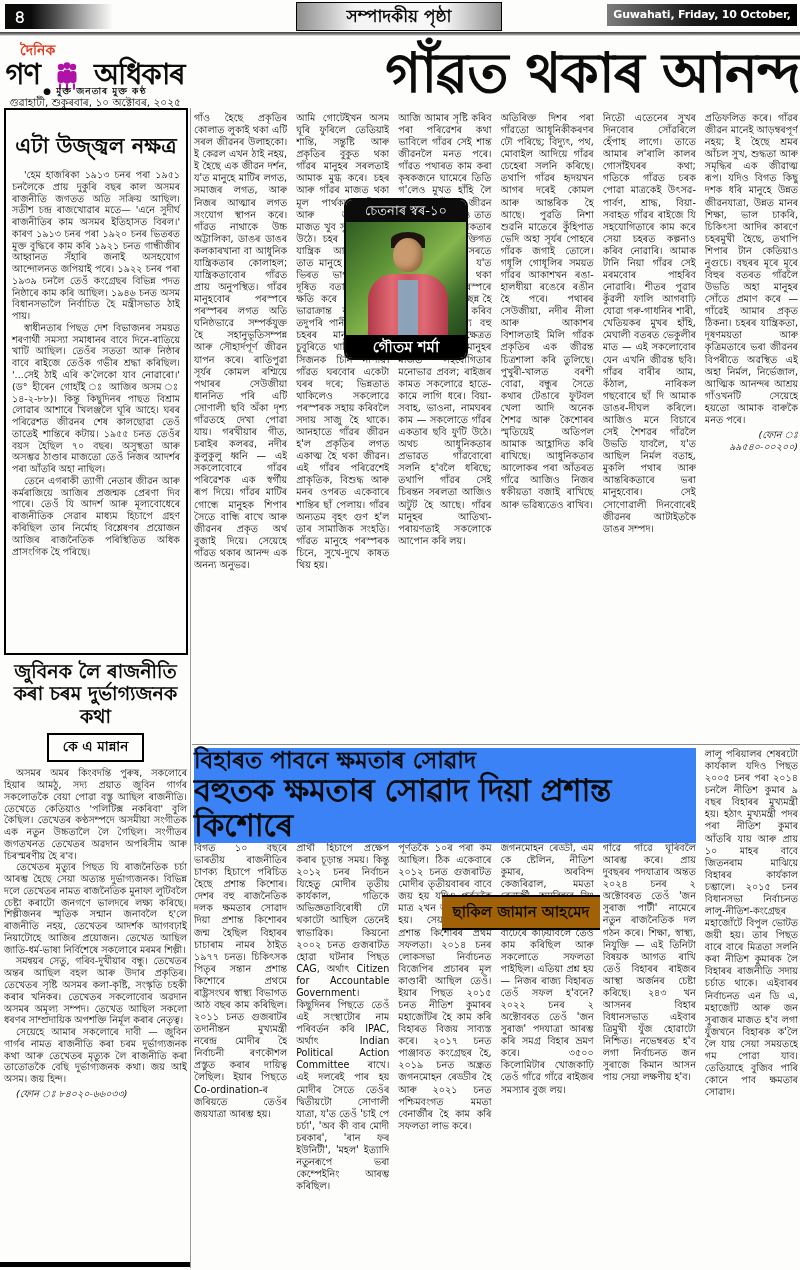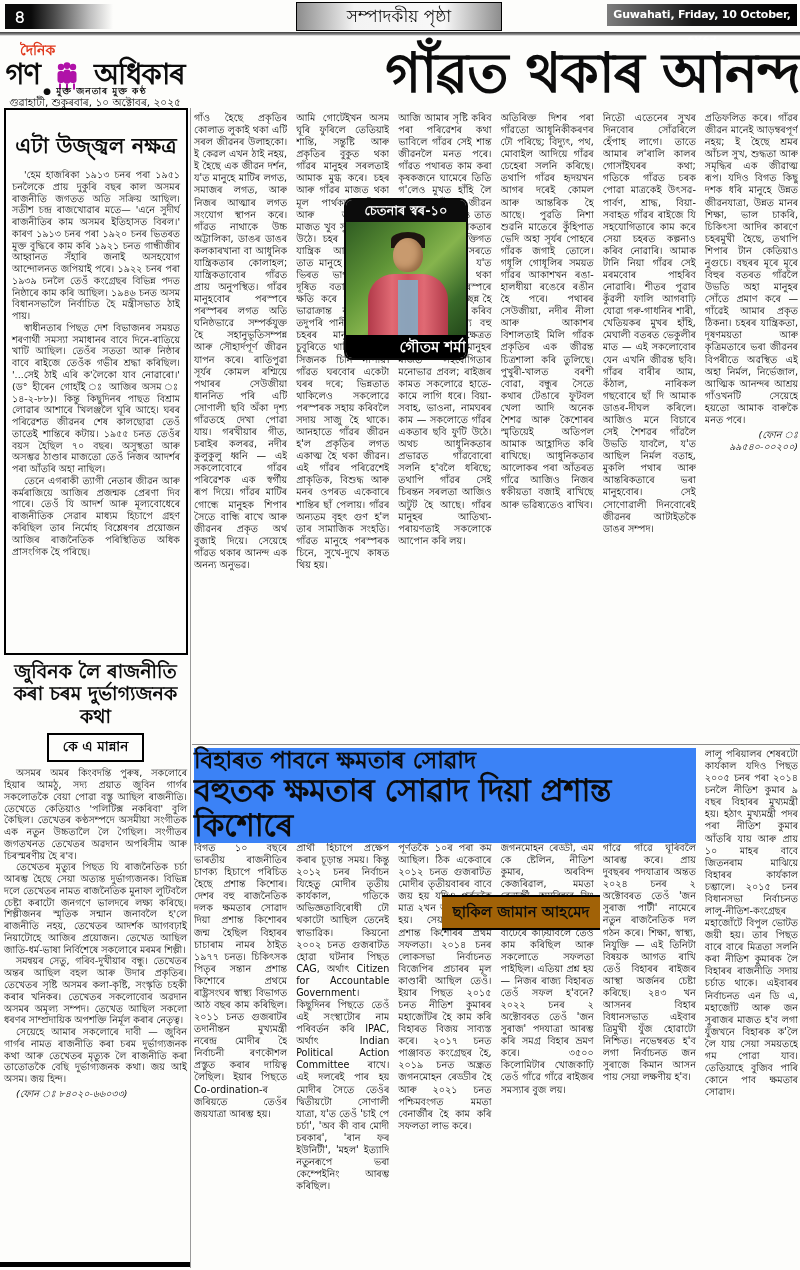--- a/index.html
+++ b/index.html
@@ -6,21 +6,21 @@
   html,body { width:800px; height:1270px; background:#fdfdfb; color:#0c0c0c;
               font-family:"DejaVu Sans","Liberation Serif",sans-serif; overflow:hidden; position:relative; }
   .abs { position:absolute; }
 
   
   .pagenum { left:5px; top:4px; width:108px; height:25px;
              background:linear-gradient(90deg,#0a0a0a 0,#0a0a0a 26px,#4a4a4a 45%,#bdbdbd 78%,#fdfdfb 100%);
              color:#fff; font-size:18px; font-weight:bold; line-height:25px; padding-left:9px; }
   .center-title { left:296px; top:2px; width:206px; height:29px; border:1px solid #000;
                   background:linear-gradient(90deg,#8d8d8d 0,#f3f3f3 28%,#f8f8f8 72%,#8d8d8d 100%);
-                  text-align:center; font-size:17px; font-weight:normal; line-height:27px; }
+                  text-align:center; font-size:17px; font-weight:bold; line-height:27px; }
   .date-box { left:607px; top:4px; width:190px; height:22px;
               background:linear-gradient(90deg,#7d7d7d 0,#1a1a1a 45%,#000 100%);
               color:#fff; font-size:11px; font-weight:bold; text-align:center; line-height:22px; letter-spacing:-.2px; }
   .header-rule { left:0; top:32px; width:800px; height:4px;
                  background:linear-gradient(180deg,#3c3c3c 0,#8a8a8a 60%,#fff 100%); }
 
   
   .masthead { left:0; top:40px; width:190px; height:68px; text-align:center; }
   .mh-daily { position:absolute; left:20px; top:-1px; color:#e0381c; font-size:14px; font-weight:bold; }
   .mh-name { position:absolute; left:0; top:11px; width:190px; display:flex; justify-content:center; align-items:center; gap:15px;
@@ -42,30 +42,30 @@
   .hrule { left:192px; top:744px; width:608px; height:1px; background:#8a8a8a; }
 
   
   .main-art { left:194px; top:112px; width:604px; height:631px; display:flex; gap:9px; position:absolute; }
   .col { flex:1; font-size:9.6px; line-height:1.26; text-align:justify; overflow:hidden; height:100%; }
   .phone { text-align:right; font-size:9.5px; font-style:italic; margin-top:3px; }
 
   
   .author-box { position:absolute; left:150px; top:86px; width:124px; height:162px; border:2px solid #0a0a0a;
                 border-radius:8px; overflow:hidden; background:#fff; z-index:3; }
-  .ab-head { height:22px; background:#0c0c0c; color:#fff; font-size:13px; font-weight:bold; text-align:center; line-height:22px; }
+  .ab-head { height:22px; background:#0c0c0c; color:#fff; font-size:13px; font-weight:normal; text-align:center; line-height:22px; }
   .ab-photo { height:113px; position:relative;
               background:linear-gradient(135deg,#2f5c22 0,#5f9437 35%,#86b44d 55%,#3a6b2a 80%,#24481a 100%); }
   .ab-photo .head { position:absolute; left:47px; top:16px; width:30px; height:34px; border-radius:50% 50% 46% 46%;
                     background:#c89a6e; box-shadow:inset -4px -3px 6px rgba(90,50,20,.45); }
   .ab-photo .hair { position:absolute; left:45px; top:10px; width:34px; height:16px; border-radius:50% 50% 0 0; background:#1d1410; }
   .ab-photo .body { position:absolute; left:22px; top:52px; width:80px; height:61px; border-radius:26px 26px 0 0;
                     background:linear-gradient(90deg,#b23a4a 0,#e06a74 30%,#d2505e 50%,#e06a74 70%,#b23a4a 100%); }
   .ab-photo .stripe { position:absolute; left:52px; top:58px; width:20px; height:55px; background:#7fb0c9; opacity:.85; }
-  .ab-name { height:43px; background:#000; color:#fff; font-size:15px; font-weight:bold; text-align:right; line-height:24px; }
+  .ab-name { height:43px; background:#000; color:#fff; font-size:15px; font-weight:bold; text-align:center; line-height:24px; }
 
   
   .left-bottom { left:2px; top:658px; width:187px; height:604px; overflow:hidden; padding:0 2px; }
   .lb-head { font-size:19px; font-weight:800; text-align:center; line-height:1.18; padding:2px 0 3px; }
   .lb-byline { border:2px solid #000; width:fit-content; margin:3px auto 5px; padding:1px 14px;
                font-size:13.5px; font-weight:800; }
   .bottom-bar { left:0; top:1262px; width:190px; height:5px; background:#000; }
 
   
   .bottom-art { left:194px; top:748px; width:604px; height:520px; position:absolute; }

